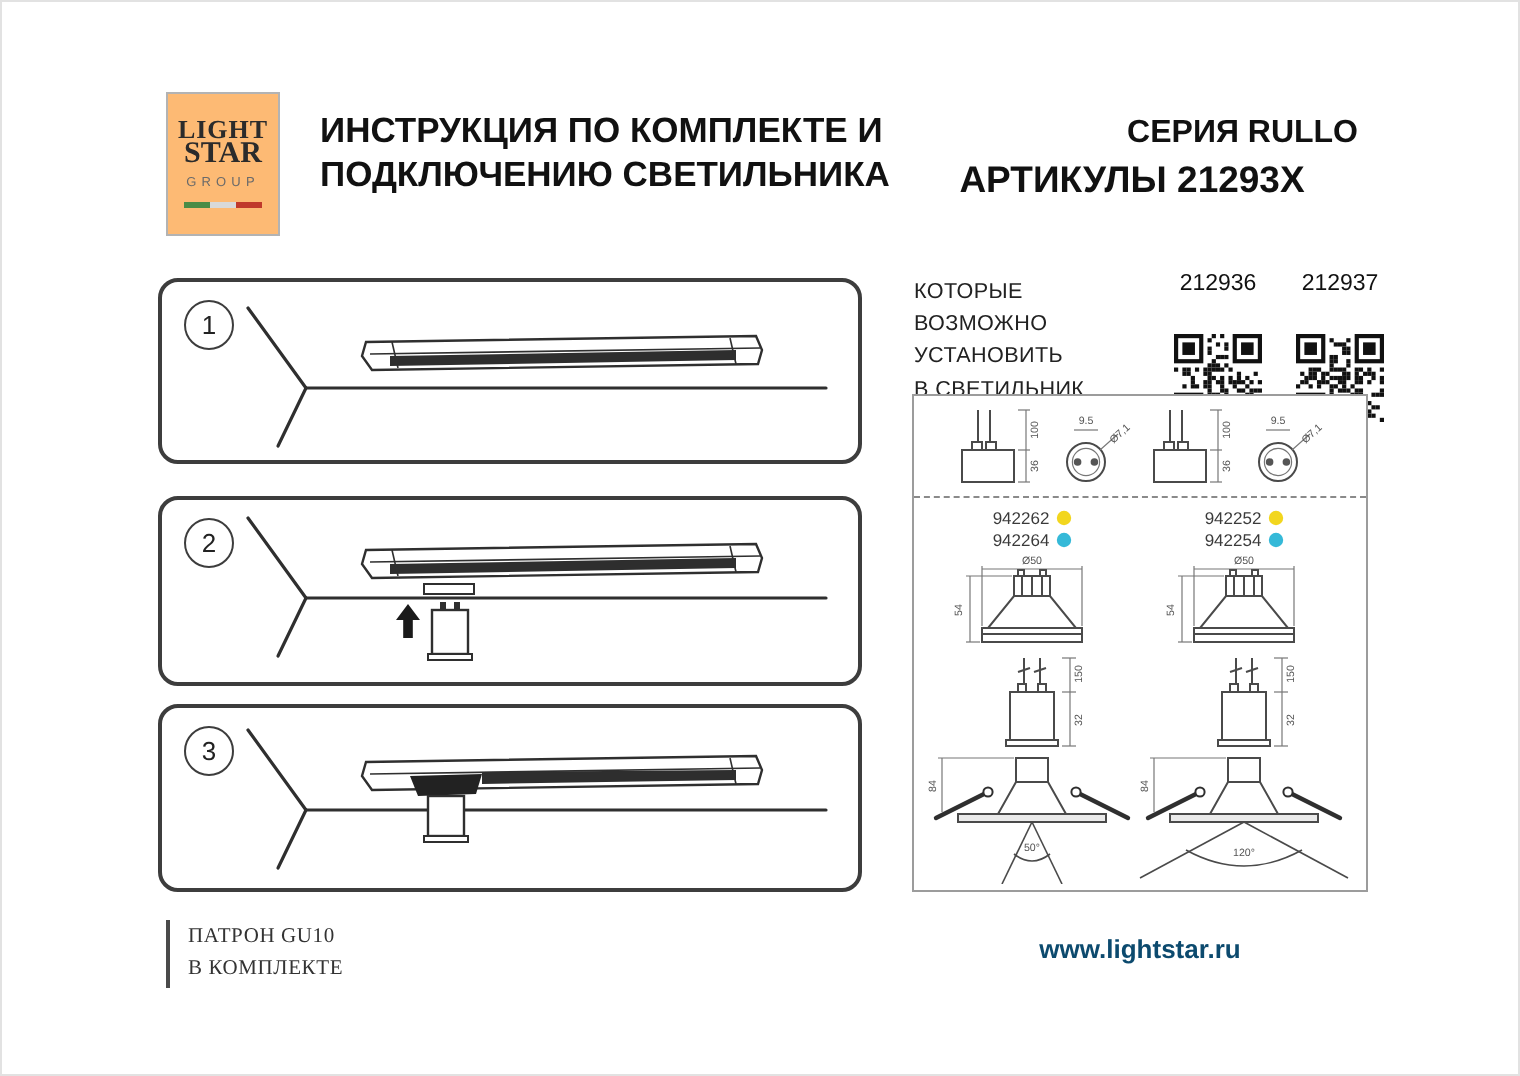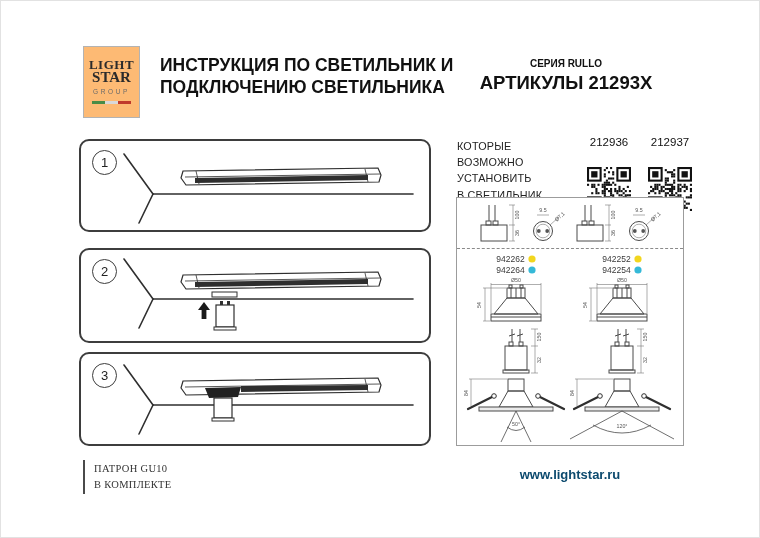--- a/index.html
+++ b/index.html
@@ -13,21 +13,21 @@
   .logo-serif{font-family:"Liberation Serif",serif;font-weight:bold;color:#2b2b2b;line-height:1;}
   .logo-l1{font-size:13px;letter-spacing:.5px;margin-top:11px;}
   .logo-l2{font-size:15px;margin-top:-1px;}
   .logo-l3{font-size:6.5px;letter-spacing:2.6px;color:#6a6a6a;margin-top:3px;font-family:"Liberation Sans",sans-serif;}
   .logo-flag{display:flex;height:3px;margin:6px 8px 0 8px;}
   .logo-flag span{flex:1;}
 
   .title{position:absolute;left:159px;top:53px;width:300px;
          font-size:17.5px;font-weight:bold;line-height:1.28;color:#111;}
   .series-block{position:absolute;left:452px;top:57px;width:226px;text-align:center;}
-  .series{font-size:10px;font-weight:bold;color:#111;}
+  .series{font-size:16px;font-weight:bold;color:#111;text-align:right;}
   .articles{font-size:18.5px;font-weight:bold;margin-top:3px;color:#111;}
 
   
   .panel{position:absolute;left:78px;width:352px;border:2px solid #3d3d3d;
          border-radius:10px;background:#fff;box-sizing:border-box;}
   #panel1{top:138px;height:93px;} #panel2{top:247px;height:95px;} #panel3{top:351px;height:94px;}
   .step-num{position:absolute;left:11px;top:9px;width:23px;height:23px;border:1.4px solid #3d3d3d;
             border-radius:50%;font-size:13px;display:flex;align-items:center;justify-content:center;
             color:#222;background:#fff;z-index:2;}
   .panel svg{position:absolute;left:0;top:0;width:100%;height:100%;}
@@ -70,21 +70,21 @@
     <div class="logo-serif logo-l2">STAR</div>
     <div class="logo-l3">GROUP</div>
     <div class="logo-flag">
       <span style="background:#4a8c46"></span>
       <span style="background:#d9d9d9"></span>
       <span style="background:#c0392b"></span>
     </div>
   </div>
 
   <div class="title">
-    <div>ИНСТРУКЦИЯ ПО СВЕТИЛЬНИК И</div>
+    <div>ИНСТРУКЦИЯ ПО КОМПЛЕКТЕ И</div>
     <div>ПОДКЛЮЧЕНИЮ СВЕТИЛЬНИКА</div>
   </div>
 
   <div class="series-block">
     <div class="series">СЕРИЯ RULLO</div>
     <div class="articles">АРТИКУЛЫ 21293X</div>
   </div>
 
   <div class="panel" id="panel1">
     <div class="step-num">1</div>

